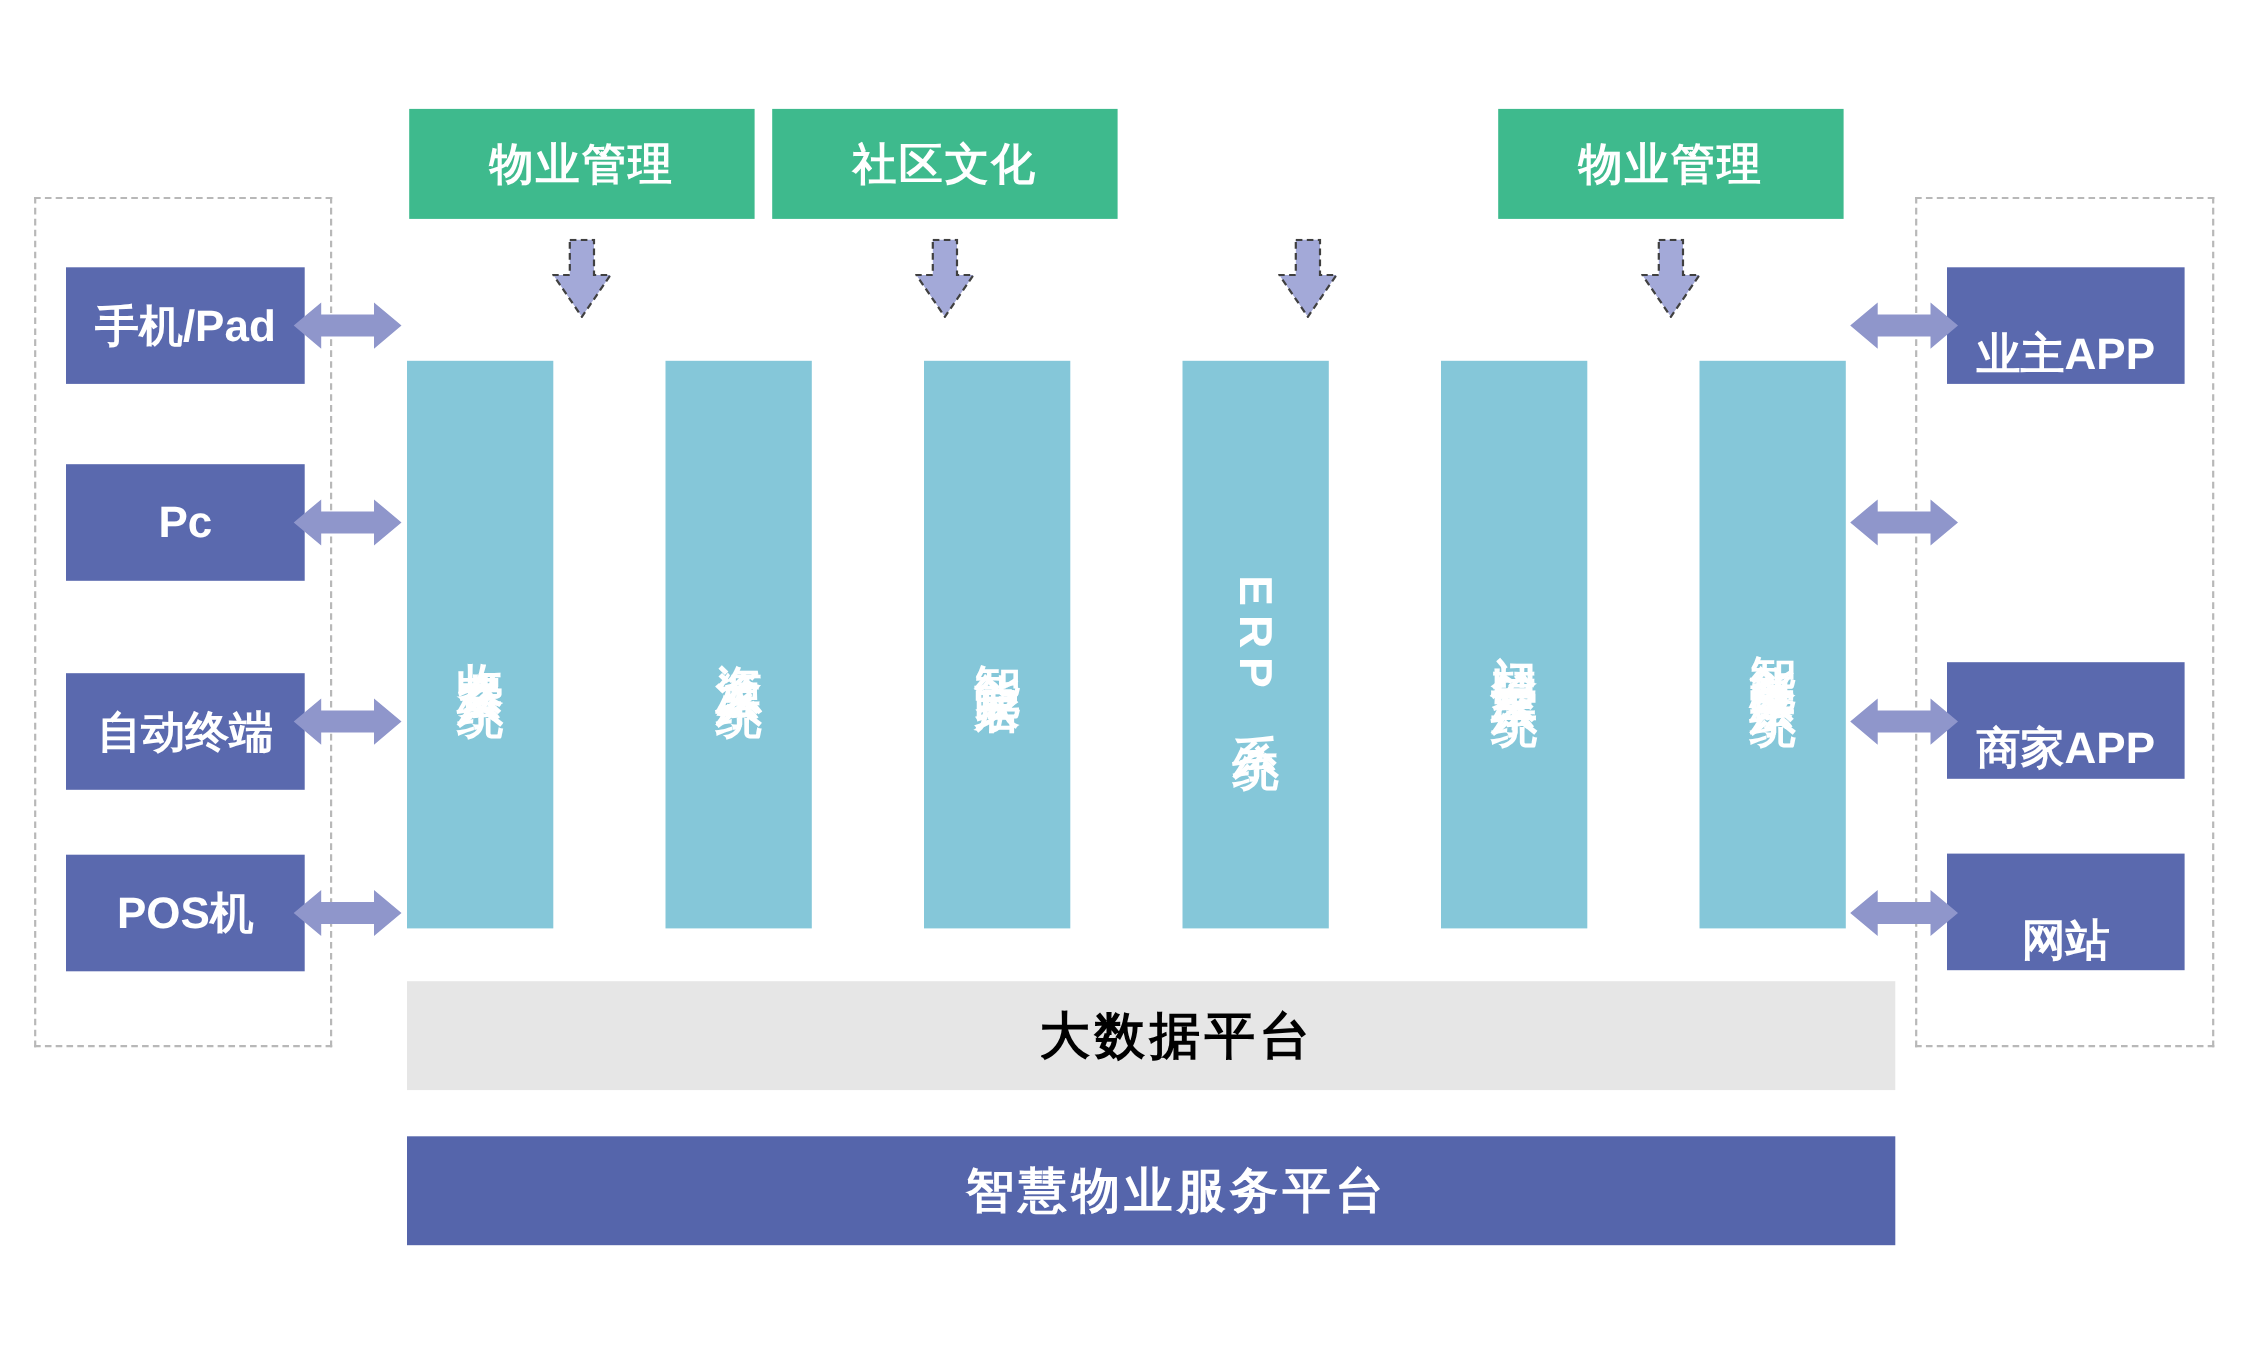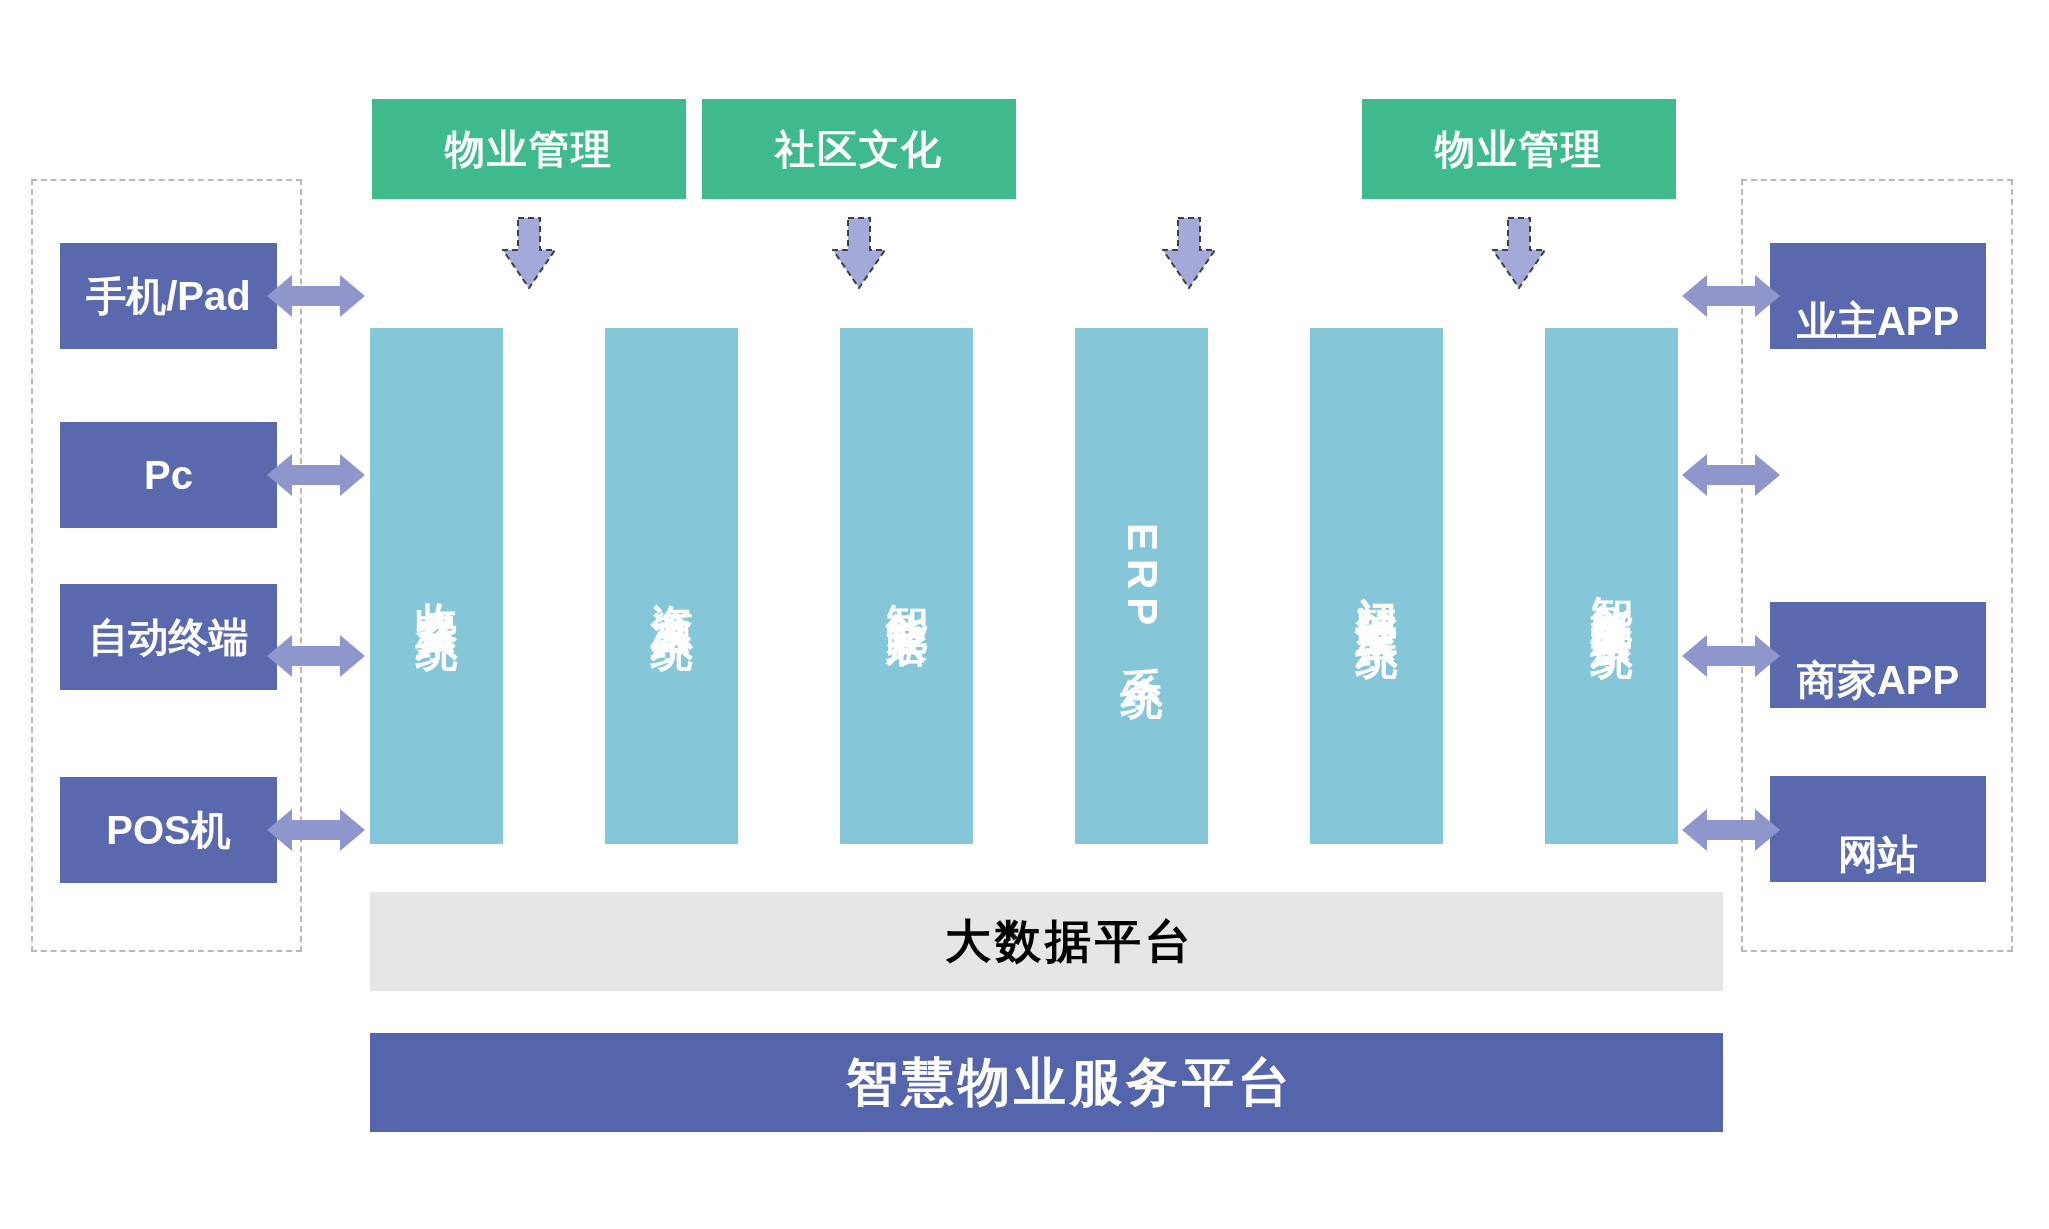--- a/index.html
+++ b/index.html
@@ -48,21 +48,21 @@
   .pbox.l{left:60px;}
   .pbox.r{left:1770px;width:216px;align-items:flex-end;}
 
   
   .bar{
     position:absolute;left:370px;width:1306px;height:99px;
     display:flex;align-items:center;justify-content:center;
     font-weight:bold;letter-spacing:4px;padding-left:47px;
   }
   .bar.gray{top:892px;background:var(--grayBar,#e6e6e6);color:#000000;font-size:46px;}
-  .bar.purple{top:1033px;background:var(--barPurple,#5565ab);color:#ffffff;font-size:52px;}
+  .bar.purple{top:1033px;background:var(--barPurple,#5565ab);color:#ffffff;font-size:44px;}
 
   
   .down-arrow{position:absolute;top:217px;width:54px;height:72px;}
   .h-arrow{position:absolute;width:100px;height:46px;}
   .h-arrow.l{left:266px;}
   .h-arrow.r{left:1681px;}
   .down-arrow svg,.h-arrow svg{display:block;width:100%;height:100%;}
 </style>
 </head>
 <body>
@@ -121,21 +121,21 @@
   <div class="syscol" style="left:1545px">
       <span class="vtext">智能楼宇系统</span>
     </div>
 
   <div class="pbox l" style="top:243px">
       <span>手机/Pad</span>
     </div>
   <div class="pbox l" style="top:422px">
       <span>Pc</span>
     </div>
-  <div class="pbox l" style="top:584px">
+  <div class="pbox l" style="top:612px">
       <span>自动终端</span>
     </div>
   <div class="pbox l" style="top:777px">
       <span>POS机</span>
     </div>
 
   <div class="h-arrow l" style="top:273px">
     <svg viewBox="0 0 100 46">
         <polygon points="1,23 26,2 26,13 74,13 74,2 99,23 74,44 74,33 26,33 26,44" fill="var(--hArrowFill)"></polygon>
       </svg>

